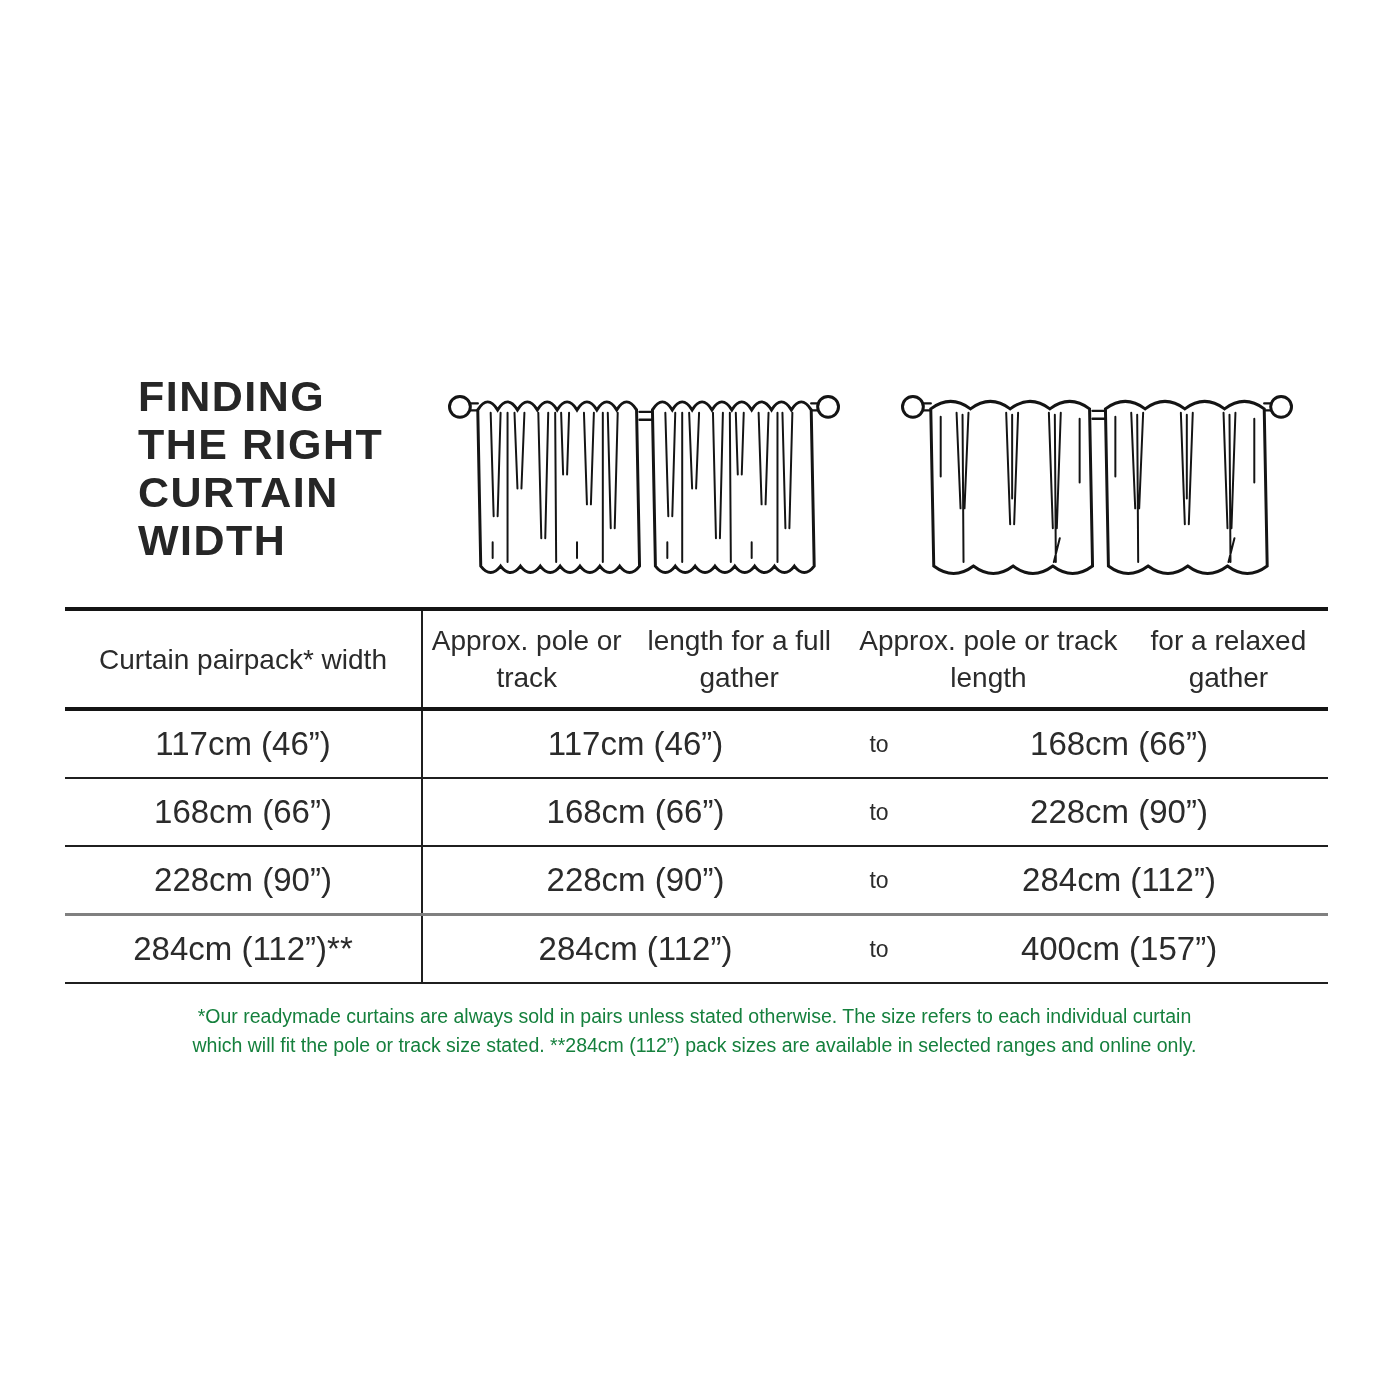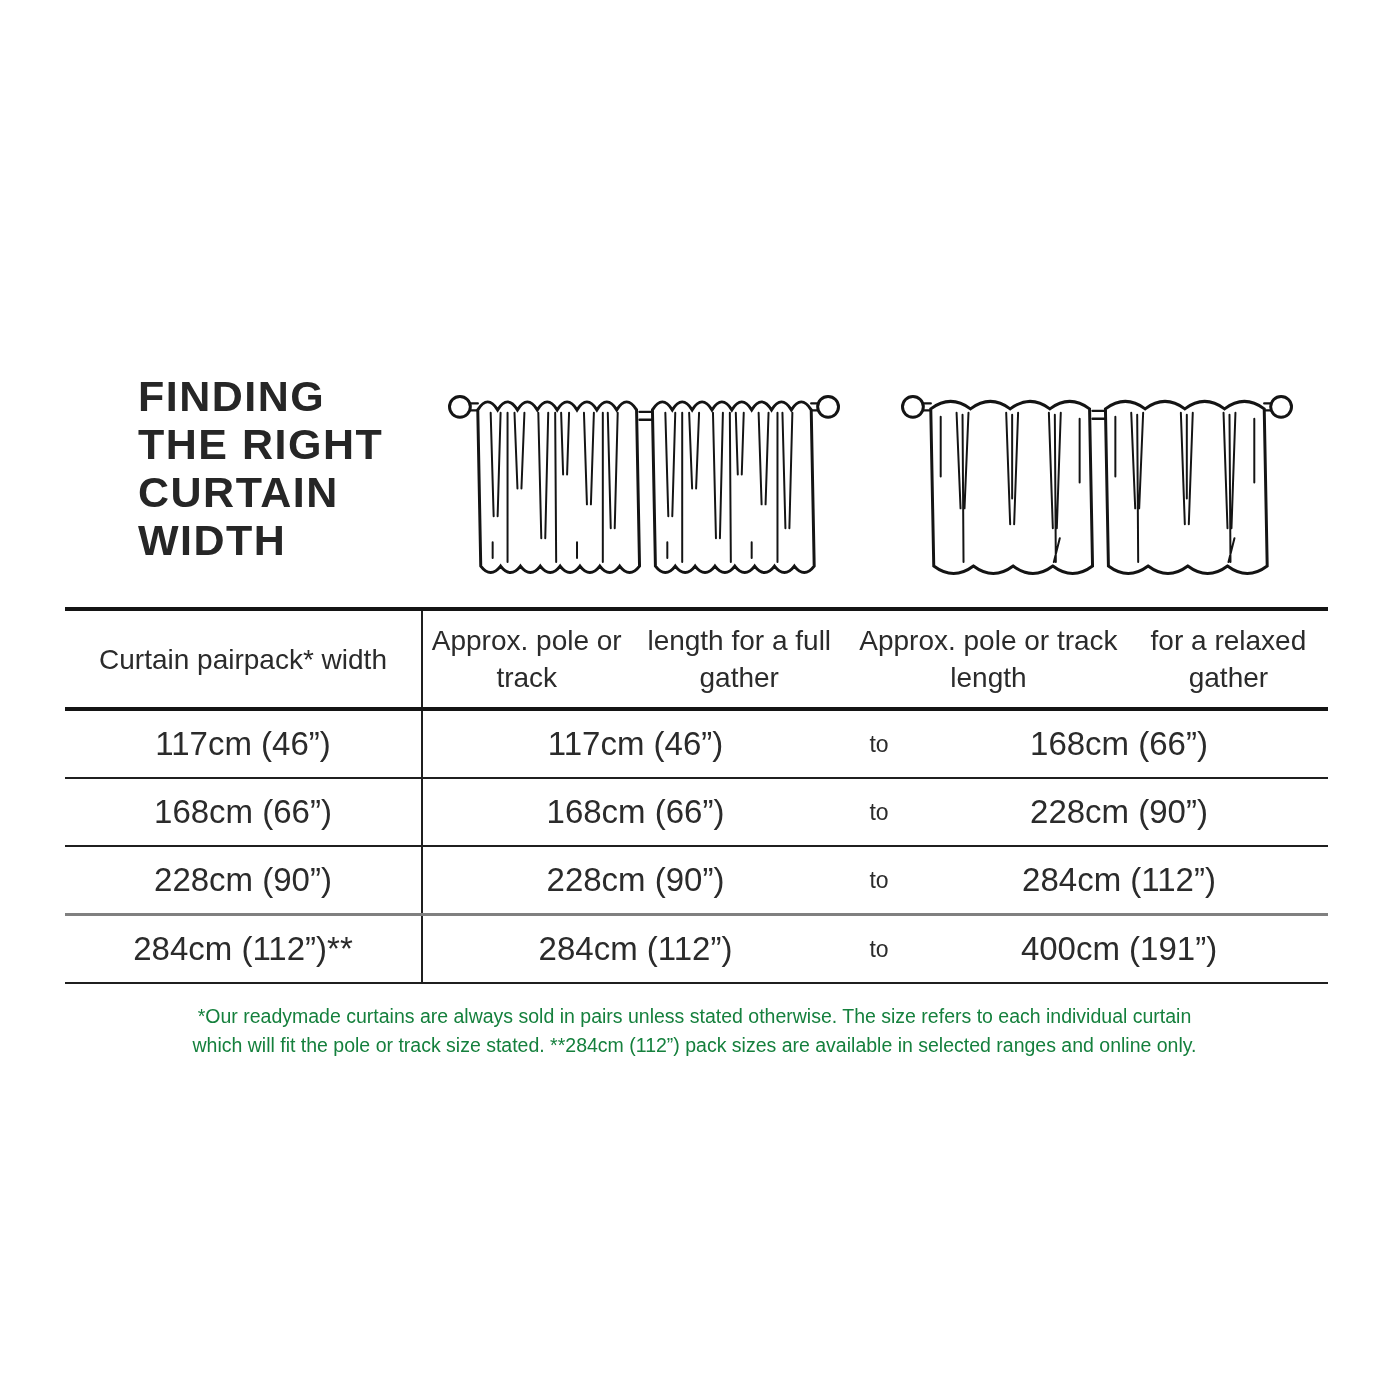--- a/index.html
+++ b/index.html
@@ -143,21 +143,21 @@
       <div class="cell c1">228cm (90”)</div>
       <div class="cell">228cm (90”)</div>
       <div class="cell tocell">to</div>
       <div class="cell">284cm (112”)</div>
     </div>
 
     <div class="trow">
       <div class="cell c1">284cm (112”)**</div>
       <div class="cell">284cm (112”)</div>
       <div class="cell tocell">to</div>
-      <div class="cell">400cm (191”)</div>
+      <div class="cell">400cm (157”)</div>
     </div>
 
   </div>
 
   <div class="footnote">
     <span>*Our readymade curtains are always sold in pairs unless stated otherwise. The size refers to each individual curtain</span>
     <span>which will fit the pole or track size stated. **284cm (112”) pack sizes are available in selected ranges and online only.</span>
   </div>
 
 </div>

